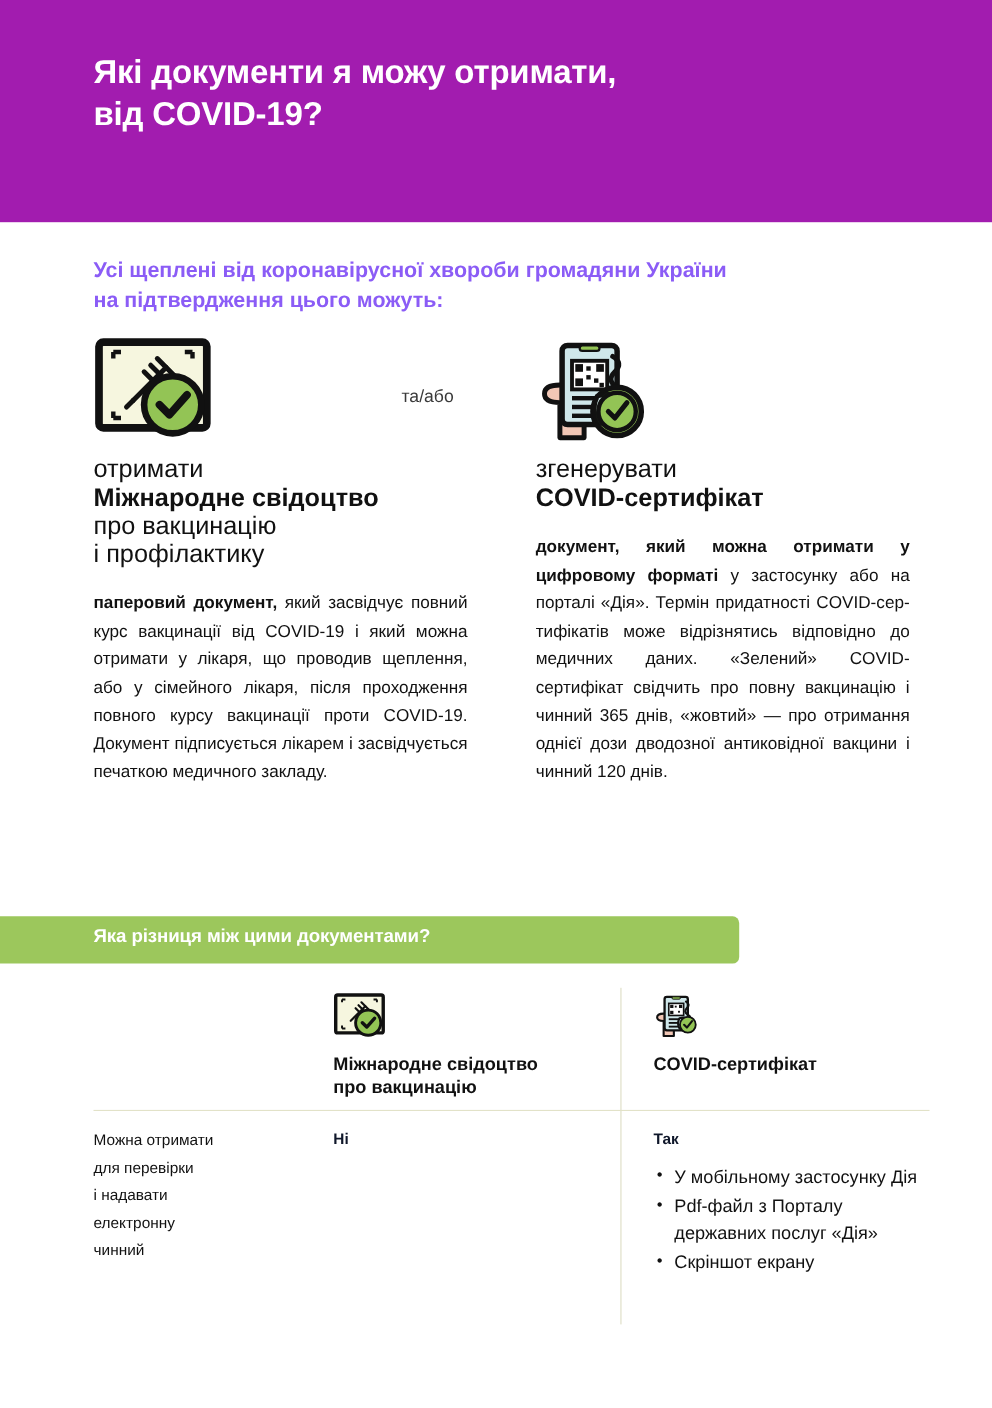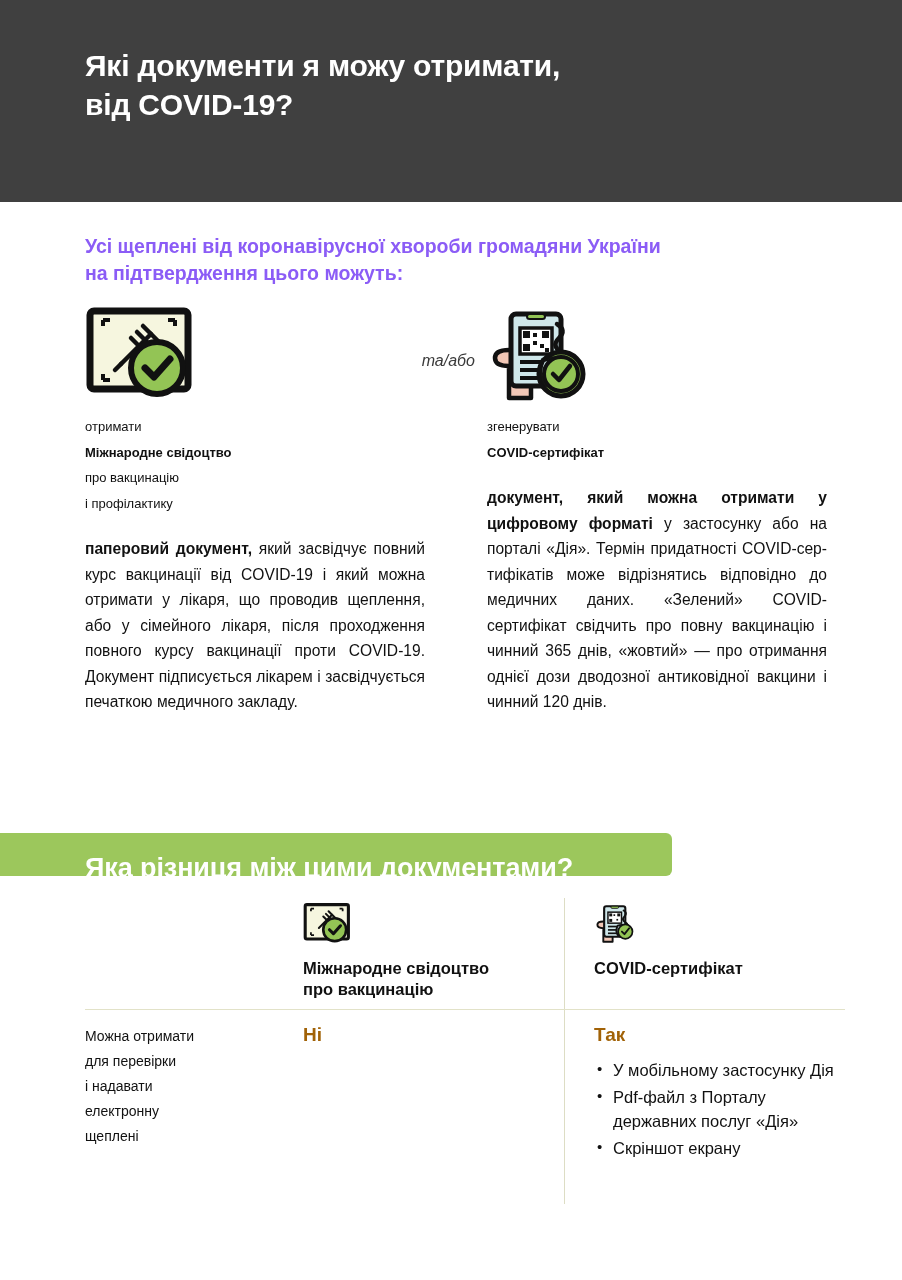--- a/index.html
+++ b/index.html
@@ -15,21 +15,21 @@
     color: #1a1a1a;
     overflow: hidden;
   }
 
   
   .header-band {
     position: absolute;
     top: 0; left: 0;
     width: 902px;
     height: 202px;
-    background: #404040;
+    background: #a21caf;
     box-sizing: border-box;
   }
   .header-title {
     position: absolute;
     left: 85px;
     top: 46px;
     width: 640px;
     color: #ffffff;
     font-weight: bold;
     font-size: 30px;
@@ -78,28 +78,27 @@
   .col-left  { left: 85px; }
   .col-right { left: 487px; }
 
   .icon-slot { height: 108px; }
 
   .connector {
     position: absolute;
     left: 365px;
     top: 352px;
     width: 110px;
-    text-align: right;
+    text-align: left;
     font-size: 16px;
     color: #3a3a3a;
-    font-style: italic;
   }
 
   .lead {
-    font-size: 13px;
+    font-size: 23px;
     line-height: 25.5px;
     color: #111;
   }
   .lead .reg  { font-weight: normal; display: block; }
   .lead .bold { font-weight: bold;  display: block; }
 
   .body-text {
     margin-top: 20px;
     font-size: 15.6px;
     line-height: 25.5px;
@@ -116,23 +115,23 @@
     top: 833px;
     width: 672px;
     height: 43px;
     background: #9cc75c;
     border-top-right-radius: 6px;
     border-bottom-right-radius: 6px;
   }
   .section-band-label {
     position: absolute;
     left: 85px;
-    top: 20px;
+    top: 8px;
     color: #ffffff;
-    font-size: 27px;
+    font-size: 17px;
     font-weight: bold;
     letter-spacing: -0.1px;
     white-space: nowrap;
   }
 
   
   .tbl-vrule {
     position: absolute;
     left: 564px;
     top: 898px;
@@ -176,24 +175,24 @@
   .tbl-row-label span { display: block; }
 
   .tbl-cell {
     position: absolute;
     top: 1024px;
   }
   .tbl-cell.c1 { left: 303px; width: 250px; }
   .tbl-cell.c2 { left: 594px; width: 255px; }
 
   .cell-answer {
-    font-size: 19px;
+    font-size: 14px;
     font-weight: bold;
     line-height: 22px;
-    color: #a16207;
+    color: #0f172a;
   }
   .cell-list {
     list-style: none;
     margin: 12px 0 0 0;
     padding: 0;
   }
   .cell-list li {
     position: relative;
     padding-left: 19px;
     font-size: 16.5px;
@@ -356,21 +355,21 @@
   <div class="tbl-head-label">
     <span>COVID-сертифікат</span>
   </div>
 </div>
 
 <div class="tbl-row-label">
   <span>Можна отримати</span>
   <span>для перевірки</span>
   <span>і надавати</span>
   <span>електронну</span>
-  <span>щеплені</span>
+  <span>чинний</span>
 </div>
 
 <div class="tbl-cell c1">
   <div class="cell-answer">Ні</div>
 </div>
 
 <div class="tbl-cell c2">
   <div class="cell-answer">Так</div>
   <ul class="cell-list">
     <li>У мобільному застосунку Дія</li>

